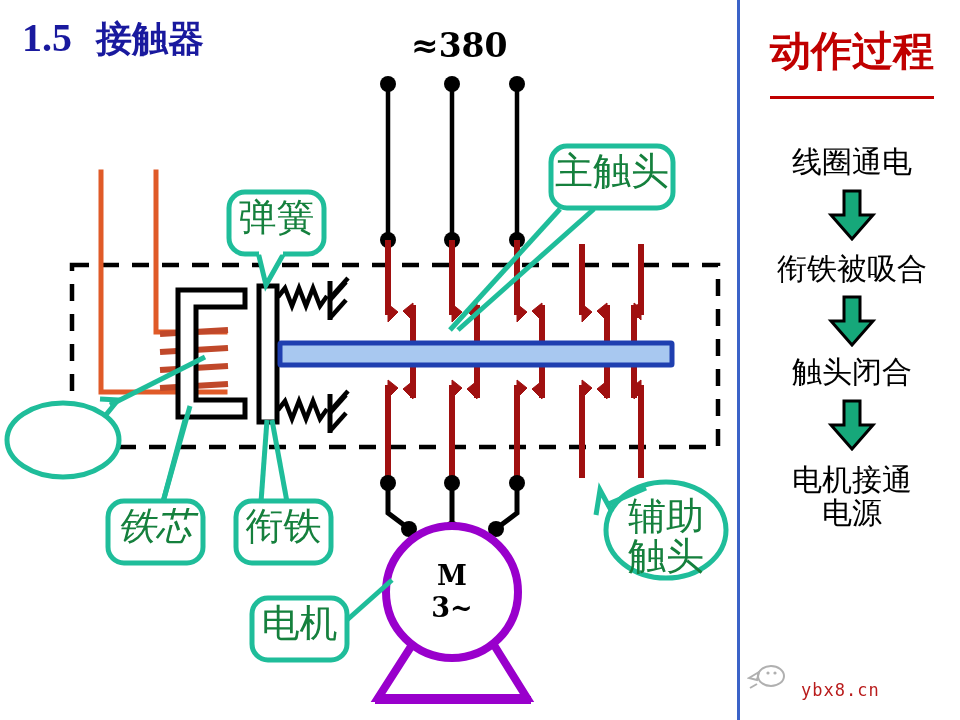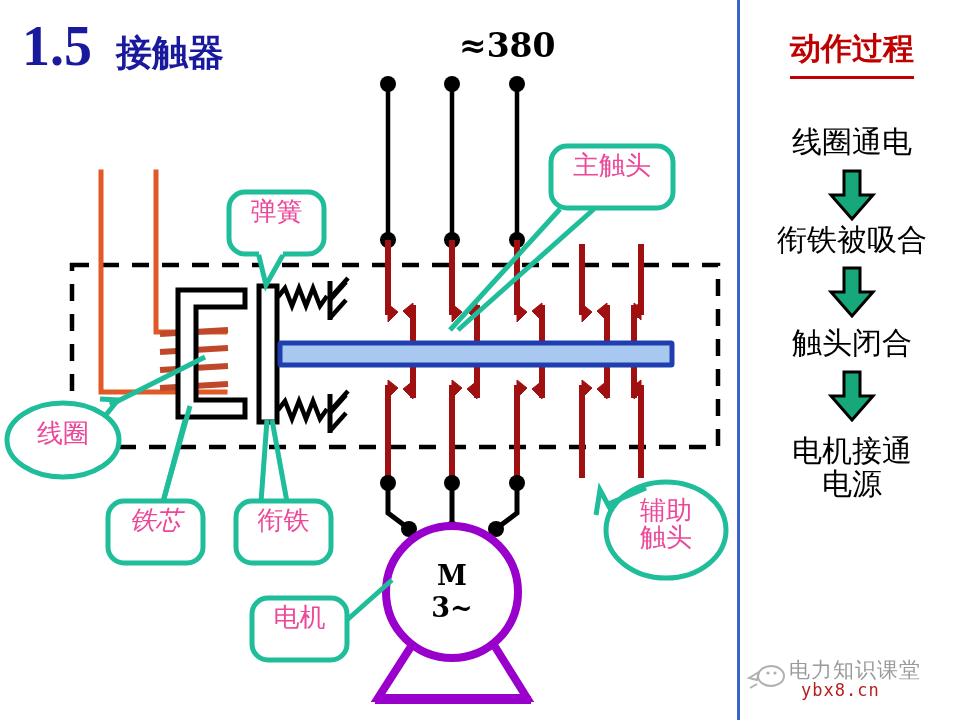--- a/index.html
+++ b/index.html
@@ -12,56 +12,56 @@
   }
   #stage{position:absolute;left:0;top:0;width:960px;height:720px;}
 
   
   #slide-title{
     position:absolute;left:22px;top:14px;
     color:#19199e;
     font-weight:bold;
     white-space:nowrap;
   }
-  #slide-title .num{font-size:56px;letter-spacing:0px;text-align:right;}
+  #slide-title .num{font-size:40px;letter-spacing:0px;text-align:right;}
   #slide-title .cjk{font-size:36px;margin-left:24px;font-family:Liberation Mono, monospace;}
 
   
   #divider{
     position:absolute;left:737px;top:0;width:3px;height:720px;
     background:#3b63c8;
   }
 
   
   #process-panel{
     position:absolute;left:744px;top:0;width:216px;height:660px;
     display:flex;flex-direction:column;align-items:center;
   }
   #process-title{
     margin-top:32px;
     color:#c00000;
-    font-size:31px;
-    font-family:Liberation Sans, sans-serif;
+    font-size:41px;
+    font-family:Liberation Mono, monospace;
     font-weight:bold;
     border-bottom:3px solid #c00000;
-    padding-bottom:10px;
+    padding-bottom:19px;
     line-height:1.1;
   }
   .proc-step{
     font-size:30px;
     color:#000000;
     font-family:"DejaVu Serif","Liberation Serif",serif;
     line-height:1.12;
     text-align:center;
     white-space:pre-line;
   }
   .proc-arrow{display:block;}
   #process-panel .s1{margin-top:46px;text-align:right;}
   #process-panel .a1{margin-top:10px;}
-  #process-panel .s2{margin-top:2px;}
+  #process-panel .s2{margin-top:11px;}
   #process-panel .a2{margin-top:10px;}
   #process-panel .s3{margin-top:8px;text-align:center;}
   #process-panel .a3{margin-top:10px;}
   #process-panel .s4{margin-top:12px;}
 
   
   #watermark{
     position:absolute;left:745px;top:648px;width:212px;height:64px;
     color:#8f8f8f;
   }
@@ -78,32 +78,31 @@
     font-size:17px;letter-spacing:1px;
     font-family:"DejaVu Sans Mono","Liberation Mono",monospace;
     color:#b91c1c;
     white-space:nowrap;
   }
 
   
   .callout-text{
     position:absolute;
     font-family:"DejaVu Serif","Liberation Serif",serif;
-    font-size:26px;color:#ec4899;
+    font-size:38px;color:#15803d;
     text-align:center;
     line-height:1.05;
     white-space:pre-line;
     pointer-events:none;
   }
   .volt-label{
     position:absolute;
     font-family:"DejaVu Serif","Liberation Serif",serif;
     font-weight:bold;font-size:33px;color:#000;
     white-space:nowrap;
-    margin-left:48px;
   }
   .motor-text{
     position:absolute;
     font-family:"DejaVu Serif","Liberation Serif",serif;
     font-weight:bold;font-size:27px;color:#000;
     text-align:center;line-height:1.15;
     white-space:pre-line;
   }
 </style>
 </head>
@@ -293,21 +292,20 @@
       </g>
     </g>
   </svg>
 
   <div class="volt-label" style="left:411px;top:26px;">≈380</div>
 
   <div class="callout-text" style="left:229px;top:198px;width:95px;">弹簧</div>
 
   <div class="callout-text" style="left:551px;top:152px;width:122px;">主触头</div>
 
-  <div class="callout-text" style="left:7px;top:420px;width:112px;">线圈</div>
 
   <div class="callout-text" style="left:108px;top:507px;width:95px;font-style:italic;">铁芯</div>
 
   <div class="callout-text" style="left:236px;top:507px;width:95px;">衔铁</div>
 
   <div class="callout-text" style="left:606px;top:497px;width:120px;">辅助
 触头</div>
 
   <div class="callout-text" style="left:252px;top:604px;width:95px;">电机</div>
 
@@ -343,17 +341,16 @@
   </div>
 
   <div id="watermark">
     <svg id="wm-logo" width="40" height="30" viewBox="0 0 40 30">
       <path d="M2 16 L12 10 L10 18 Z" fill="none" stroke="#b0b0b0" stroke-width="2"></path>
       <ellipse cx="24" cy="14" rx="13" ry="10" fill="none" stroke="#b0b0b0" stroke-width="2"></ellipse>
       <circle cx="21" cy="11" r="1.6" fill="#b0b0b0"></circle>
       <circle cx="28" cy="11" r="1.6" fill="#b0b0b0"></circle>
       <path d="M10 22 L3 26" fill="none" stroke="#b0b0b0" stroke-width="2"></path>
     </svg>
-    <div id="wm-text">电力知识课堂</div>
     <div id="wm-url">ybx8.cn</div>
   </div>
 
 </div>
 
 </body></html>

